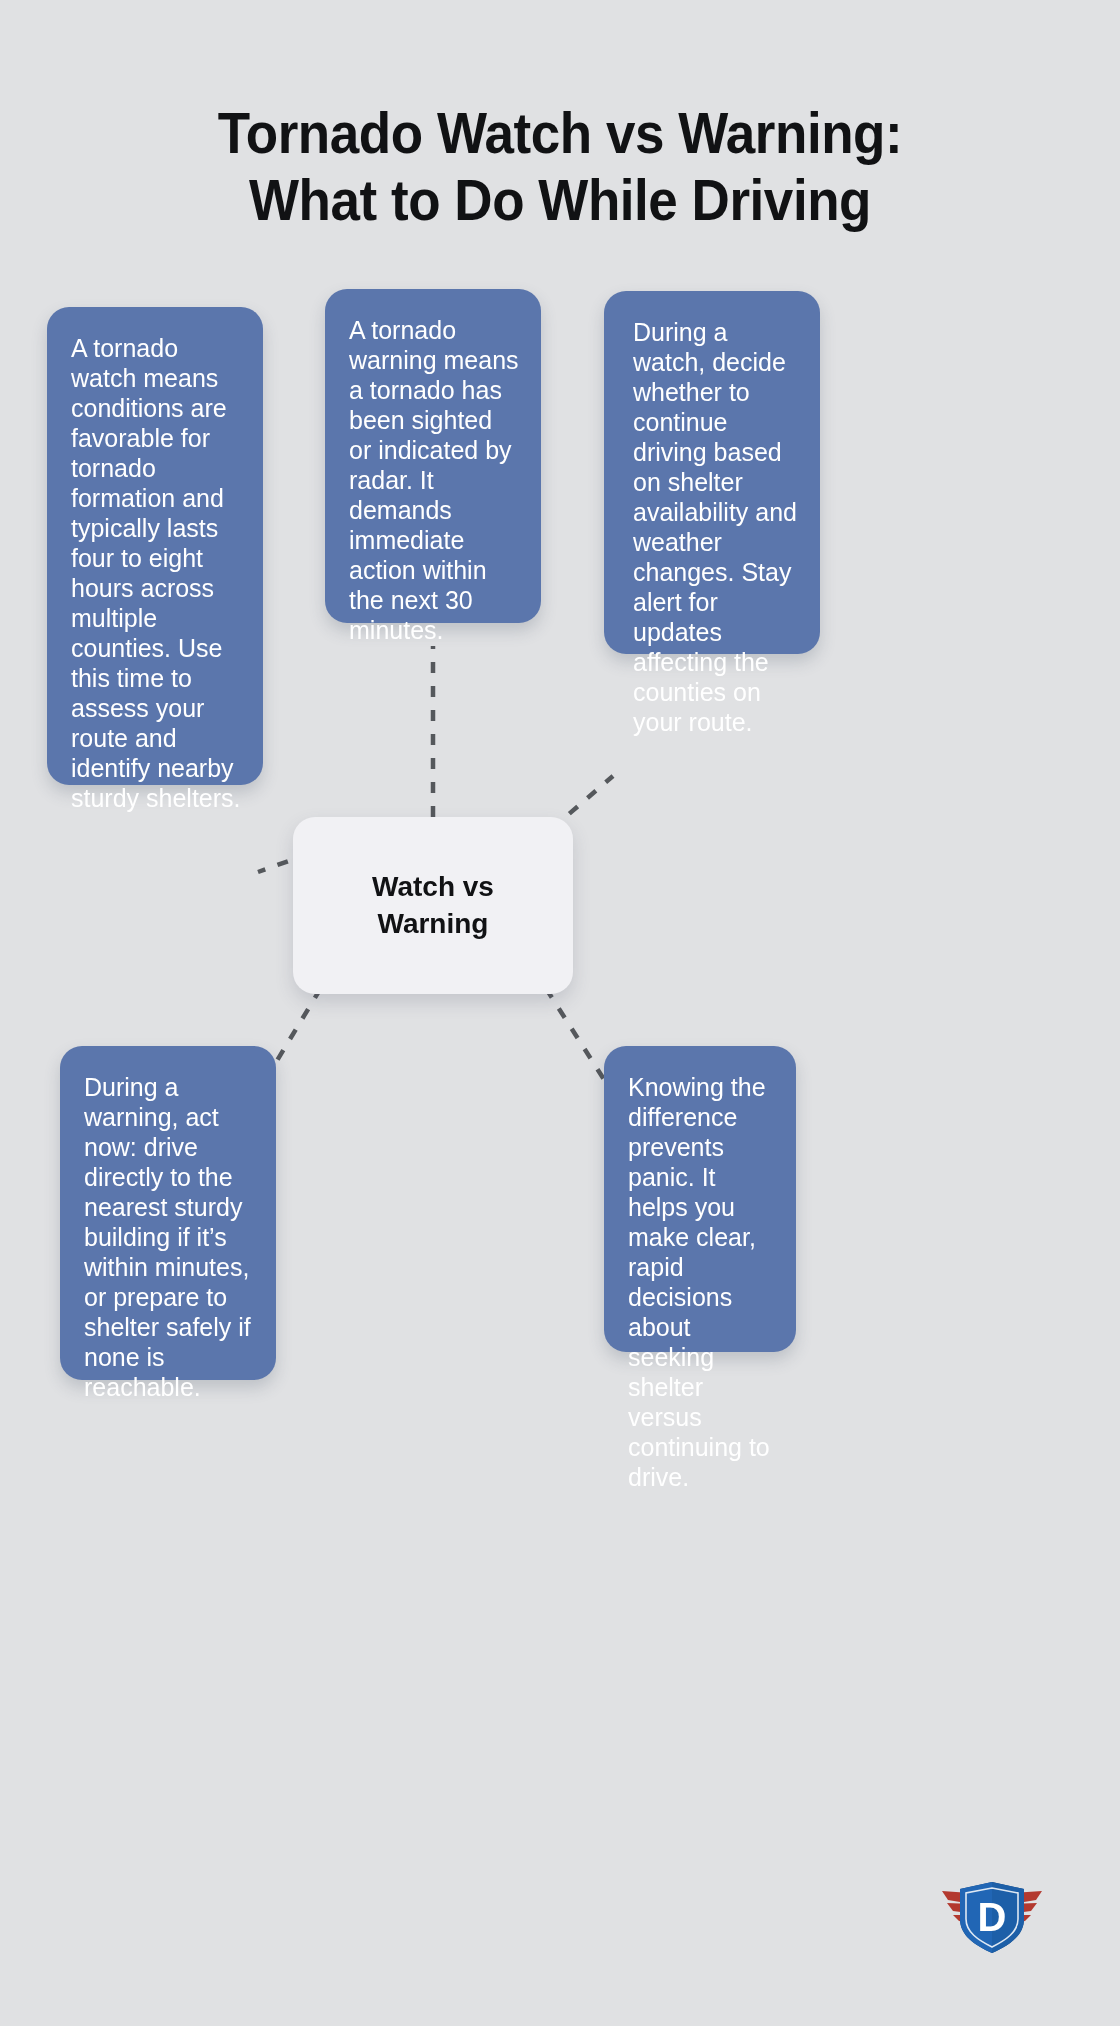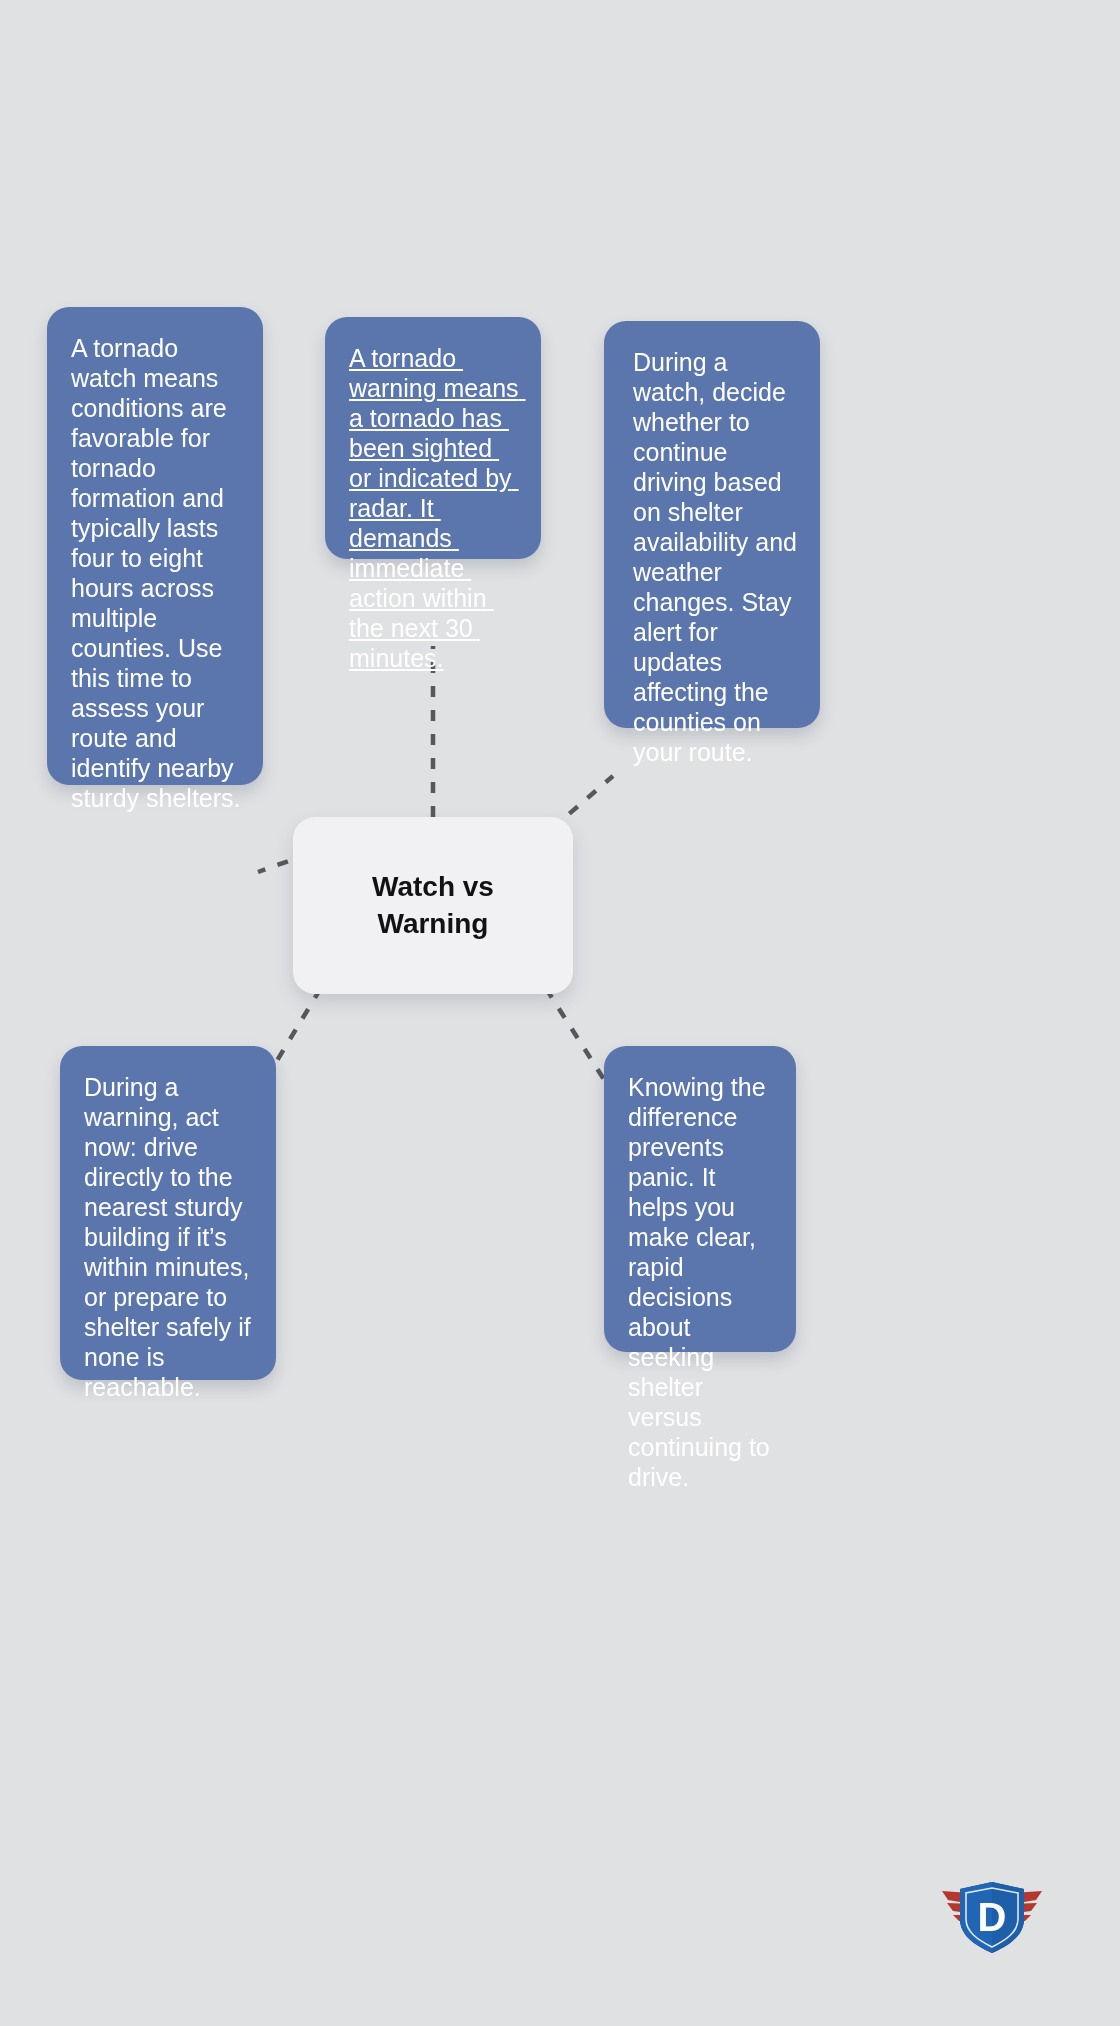--- a/index.html
+++ b/index.html
@@ -62,22 +62,22 @@
     font-size: 25px;
     line-height: 1.2;
     color: #ffffff;
     font-family: "Liberation Sans", sans-serif;
     display: block;
     white-space: pre-wrap;
     word-break: normal;
   }
 
   #card-0 { left: 47px;  top: 307px;  width: 216px; height: 478px; }
-  #card-1 { left: 325px; top: 317px;  width: 216px; height: 242px; text-decoration: underline; }
-  #card-2 { left: 604px; top: 321px;  width: 216px; height: 407px; padding-left: 29px; }
+  #card-1 { left: 325px; top: 289px;  width: 216px; height: 334px; }
+  #card-2 { left: 604px; top: 291px;  width: 216px; height: 363px; padding-left: 29px; }
   #card-3 { left: 60px;  top: 1046px; width: 216px; height: 334px; }
   #card-4 { left: 604px; top: 1046px; width: 192px; height: 306px; }
 
   
   .center-node {
     position: absolute;
     left: 293px;
     top: 817px;
     width: 280px;
     height: 177px;
@@ -106,20 +106,24 @@
     top: 1873px;
     width: 112px;
     height: 86px;
   }
 </style>
 </head>
 <body>
 
 <div id="page-root">
 
+  <div class="title-block">
+    <div class="title-line">Tornado Watch vs Warning:</div>
+    <div class="title-line">What to Do While Driving</div>
+  </div>
 
   <svg class="connectors" viewBox="0 0 1120 2026" width="1120" height="2026" xmlns="http://www.w3.org/2000/svg">
     <g stroke="#55585c" stroke-width="4.5" stroke-dasharray="11 13" stroke-linecap="butt" fill="none">
       <line x1="333" y1="845" x2="258" y2="872"></line>
       <line x1="433" y1="817" x2="433" y2="646"></line>
       <line x1="533" y1="845" x2="613" y2="776"></line>
       <line x1="333" y1="968" x2="258" y2="1092"></line>
       <line x1="533" y1="968" x2="612" y2="1092"></line>
     </g>
   </svg>

